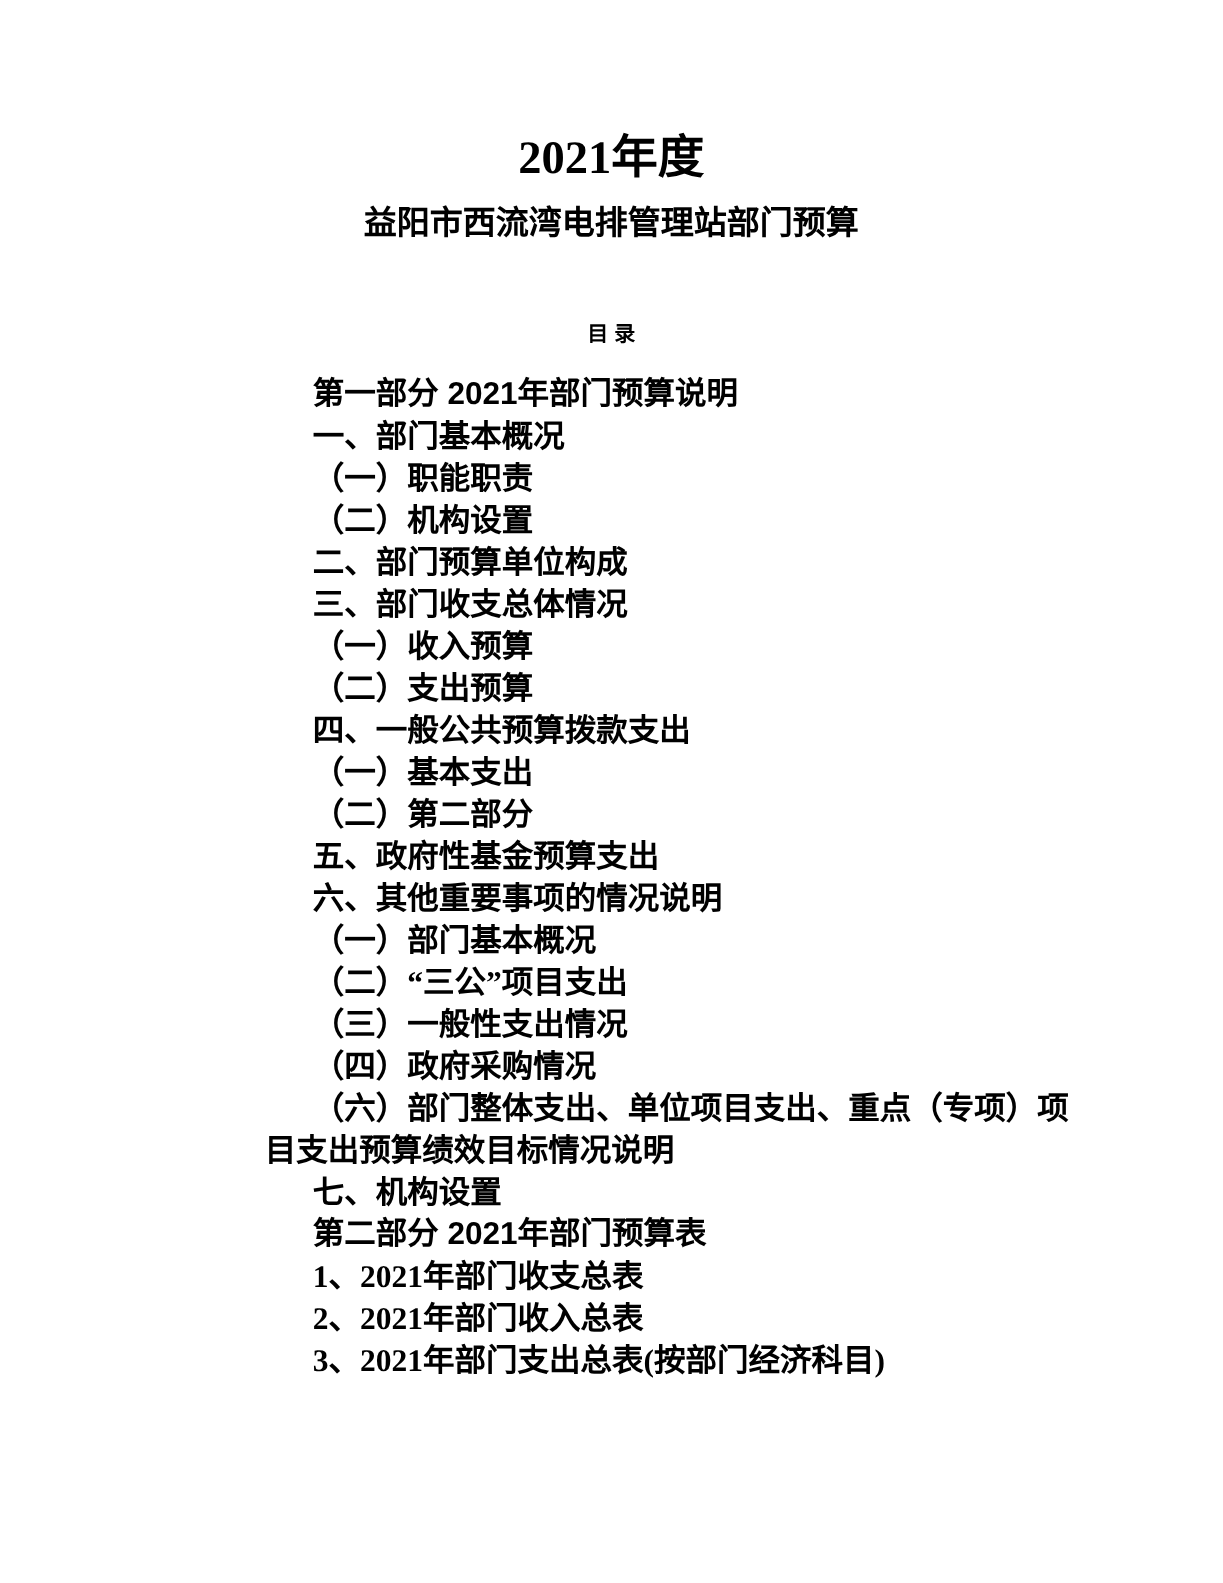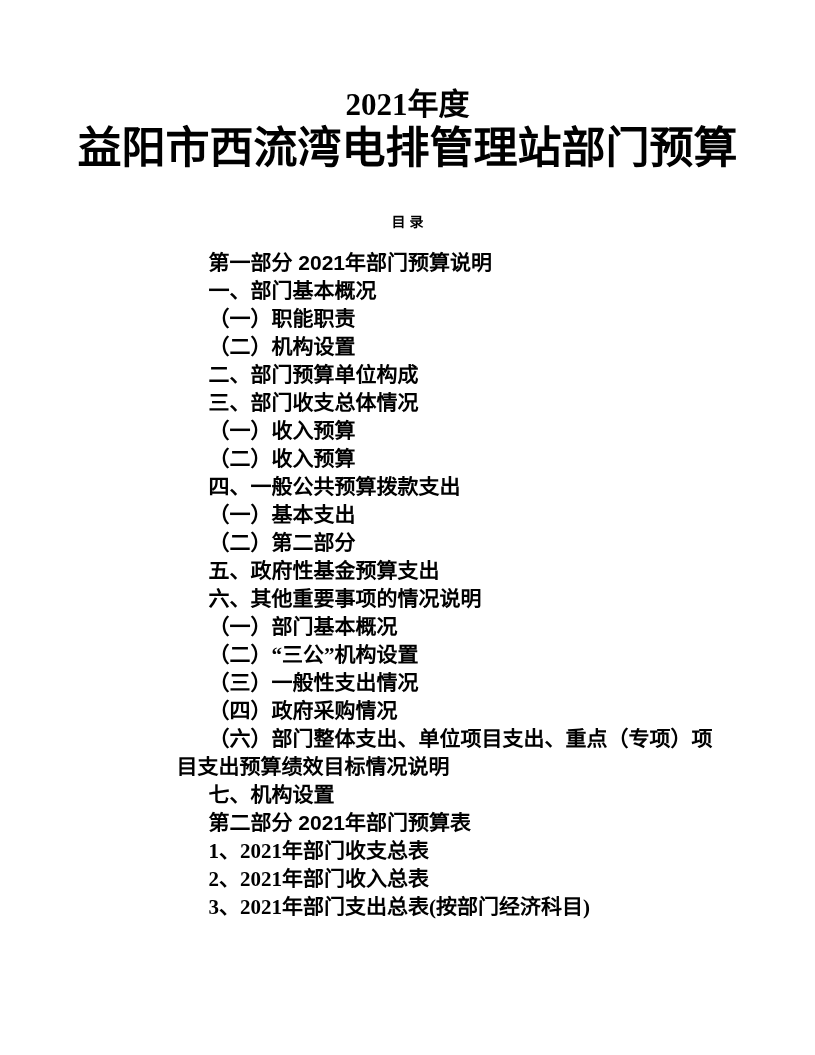--- a/index.html
+++ b/index.html
@@ -22,21 +22,21 @@
     margin: 83px 0 0 0;
     text-align: center;
     font-size: 31px;
     line-height: 44px;
     font-weight: bold;
     font-family: "Liberation Serif", "DejaVu Serif", serif;
   }
   .doc-title-name {
     margin: 0;
     text-align: center;
-    font-size: 44px;
+    font-size: 22px;
     line-height: 44px;
     font-weight: bold;
     font-family: "Liberation Serif", "DejaVu Serif", serif;
   }
   .toc-heading {
     margin: 36px 0 0 0;
     text-align: center;
     font-size: 14px;
     line-height: 30px;
     font-weight: bold;
@@ -75,28 +75,28 @@
   <h2 class="toc-heading">目 录</h2>
 
   <div class="toc">
     <p class="toc-part">第一部分 2021年部门预算说明</p>
     <p class="toc-item">一、部门基本概况</p>
     <p class="toc-item">（一）职能职责</p>
     <p class="toc-item">（二）机构设置</p>
     <p class="toc-item">二、部门预算单位构成</p>
     <p class="toc-item">三、部门收支总体情况</p>
     <p class="toc-item">（一）收入预算</p>
-    <p class="toc-item">（二）收入预算</p>
+    <p class="toc-item">（二）支出预算</p>
     <p class="toc-item">四、一般公共预算拨款支出</p>
     <p class="toc-item">（一）基本支出</p>
     <p class="toc-item">（二）第二部分</p>
     <p class="toc-item">五、政府性基金预算支出</p>
     <p class="toc-item">六、其他重要事项的情况说明</p>
     <p class="toc-item">（一）部门基本概况</p>
-    <p class="toc-item">（二）“三公”机构设置</p>
+    <p class="toc-item">（二）“三公”项目支出</p>
     <p class="toc-item">（三）一般性支出情况</p>
     <p class="toc-item">（四）政府采购情况</p>
     <p class="toc-item">（六）部门整体支出、单位项目支出、重点（专项）项目支出预算绩效目标情况说明</p>
     <p class="toc-item">七、机构设置</p>
     <p class="toc-part">第二部分 2021年部门预算表</p>
     <p class="toc-item">1、2021年部门收支总表</p>
     <p class="toc-item">2、2021年部门收入总表</p>
     <p class="toc-item">3、2021年部门支出总表(按部门经济科目)</p>
   </div>
 

